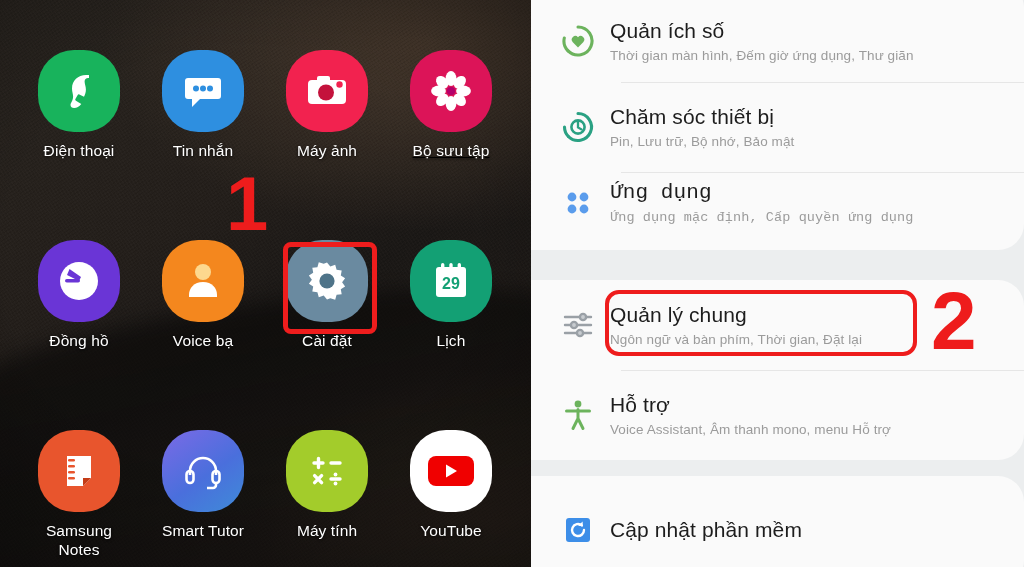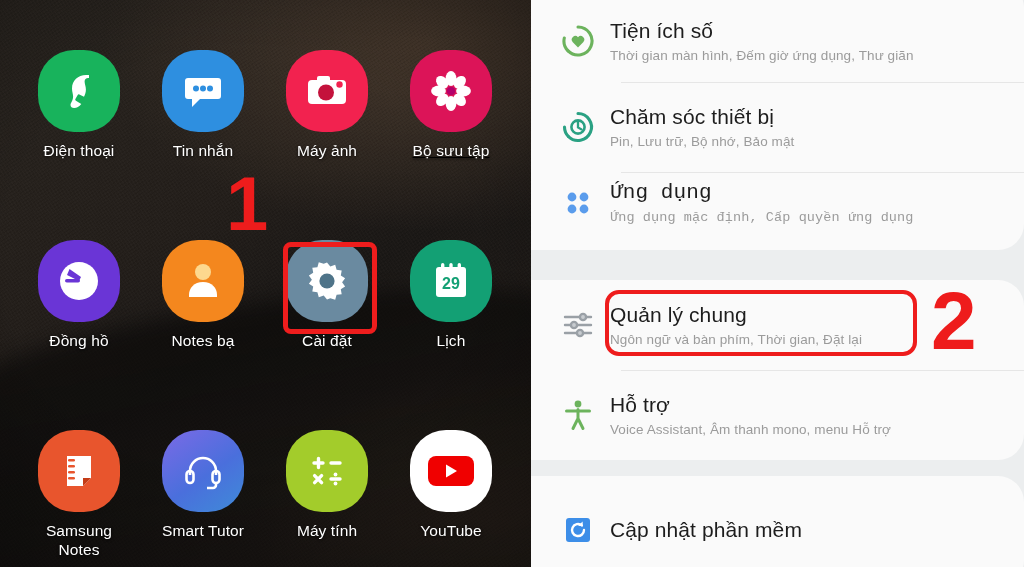--- a/index.html
+++ b/index.html
@@ -236,21 +236,21 @@
         <div class="app-label">Đồng hồ</div>
       </div>
 
       <div class="app-cell" style="left:141px; top:240px;">
         <div class="app-icon" style="background:#f4871e;">
           <svg width="46" height="48" viewBox="0 0 46 48">
             <circle cx="23" cy="15" r="8" fill="#fdd88e"></circle>
             <path d="M23 25c-9 0-14 6.2-14 12.5V40h28v-2.5C37 31.2 32 25 23 25z" fill="#fff"></path>
           </svg>
         </div>
-        <div class="app-label">Notes bạ</div>
+        <div class="app-label">Voice bạ</div>
       </div>
 
       <div class="app-cell" style="left:265px; top:240px;">
         <div class="app-icon" style="background:#6a8aa0;">
           <svg width="48" height="48" viewBox="0 0 48 48">
             <path d="M24 5.5l3.3 3.9 4.9-1.6 1.4 5 5.1.6-.9 5 4.3 2.8-3 4.1 3 4.1-4.3 2.8.9 5-5.1.6-1.4 5-4.9-1.6L24 42.5l-3.3-3.9-4.9 1.6-1.4-5-5.1-.6.9-5-4.3-2.8 3-4.1-3-4.1 4.3-2.8-.9-5 5.1-.6 1.4-5 4.9 1.6L24 5.5z" fill="#fff"></path>
             <circle cx="24" cy="24" r="7.6" fill="#4f7489"></circle>
           </svg>
         </div>
         <div class="app-label">Cài đặt</div>
@@ -337,21 +337,21 @@
 
       <div class="s-row" style="height:100px; padding-top:18px;">
         <div class="s-icon">
           <svg width="34" height="34" viewBox="0 0 34 34">
             <path d="M17 3a14 14 0 11-9.9 23.9" fill="none" stroke="#6cb35d" stroke-width="3.1" stroke-linecap="round"></path>
             <path d="M7.1 26.9A14 14 0 013.3 14" fill="none" stroke="#6cb35d" stroke-width="3.1" stroke-linecap="round"></path>
             <path d="M17 23.4l-5.2-5.2a3.6 3.6 0 115.2-5 3.6 3.6 0 115.2 5z" fill="#6cb35d"></path>
           </svg>
         </div>
         <div class="s-text">
-          <div class="s-title">Tiện ích số</div>
+          <div class="s-title">Quản ích số</div>
           <div class="s-sub">Thời gian màn hình, Đếm giờ ứng dụng, Thư giãn</div>
         </div>
       </div>
 
       <div class="s-divider" style="top:100px;"></div>
 
       <div class="s-row" style="height:90px;">
         <div class="s-icon">
           <svg width="34" height="34" viewBox="0 0 34 34">
             <path d="M17 3.5a13.5 13.5 0 11-9.6 23" fill="none" stroke="#2aa183" stroke-width="3.1" stroke-linecap="round"></path>

